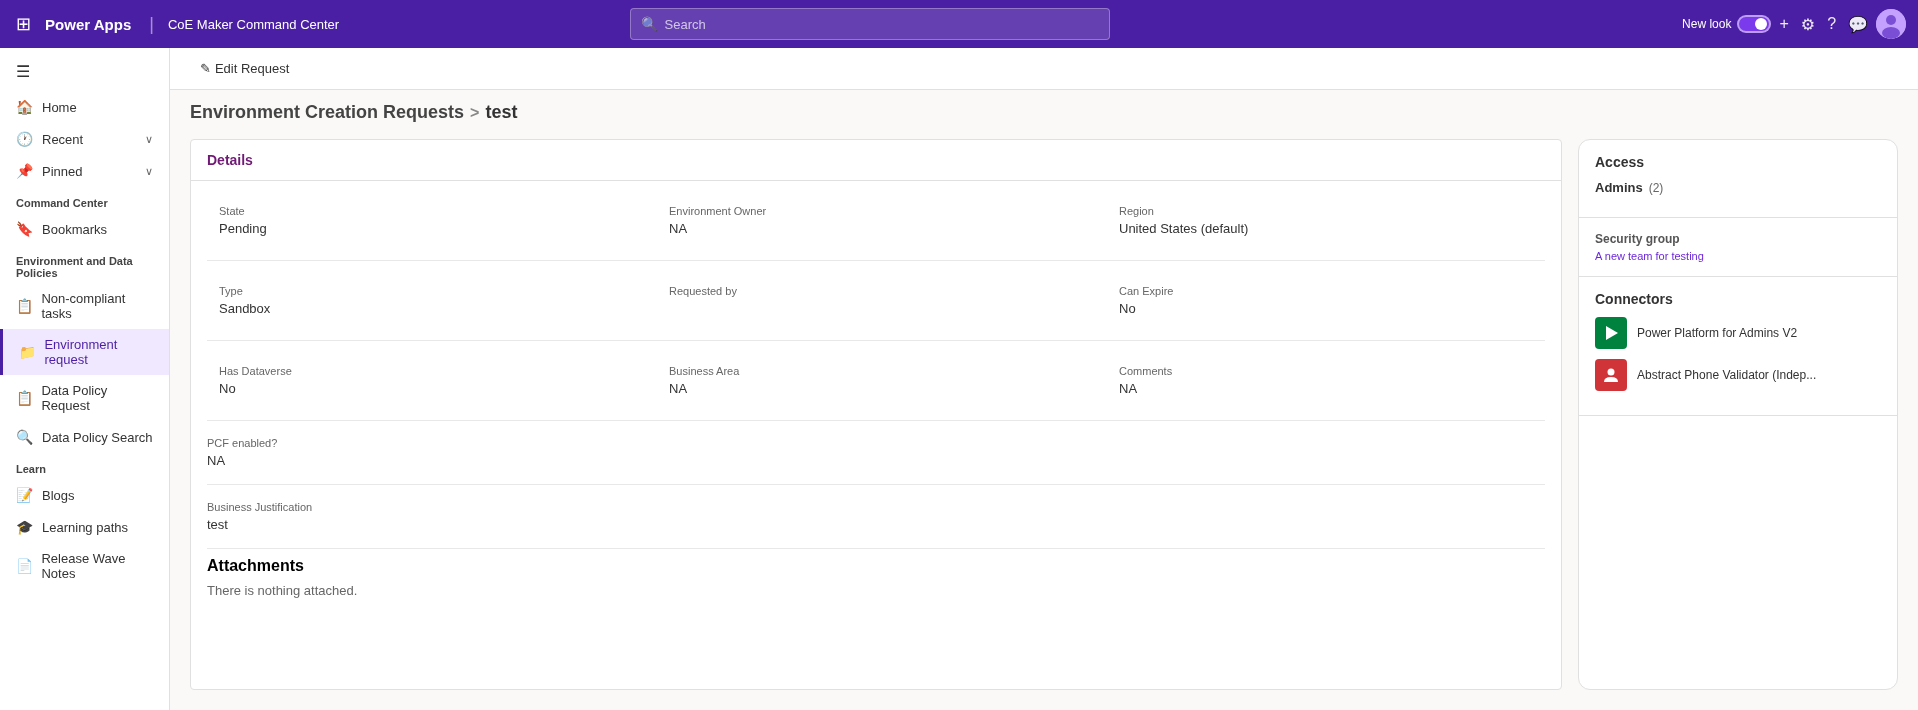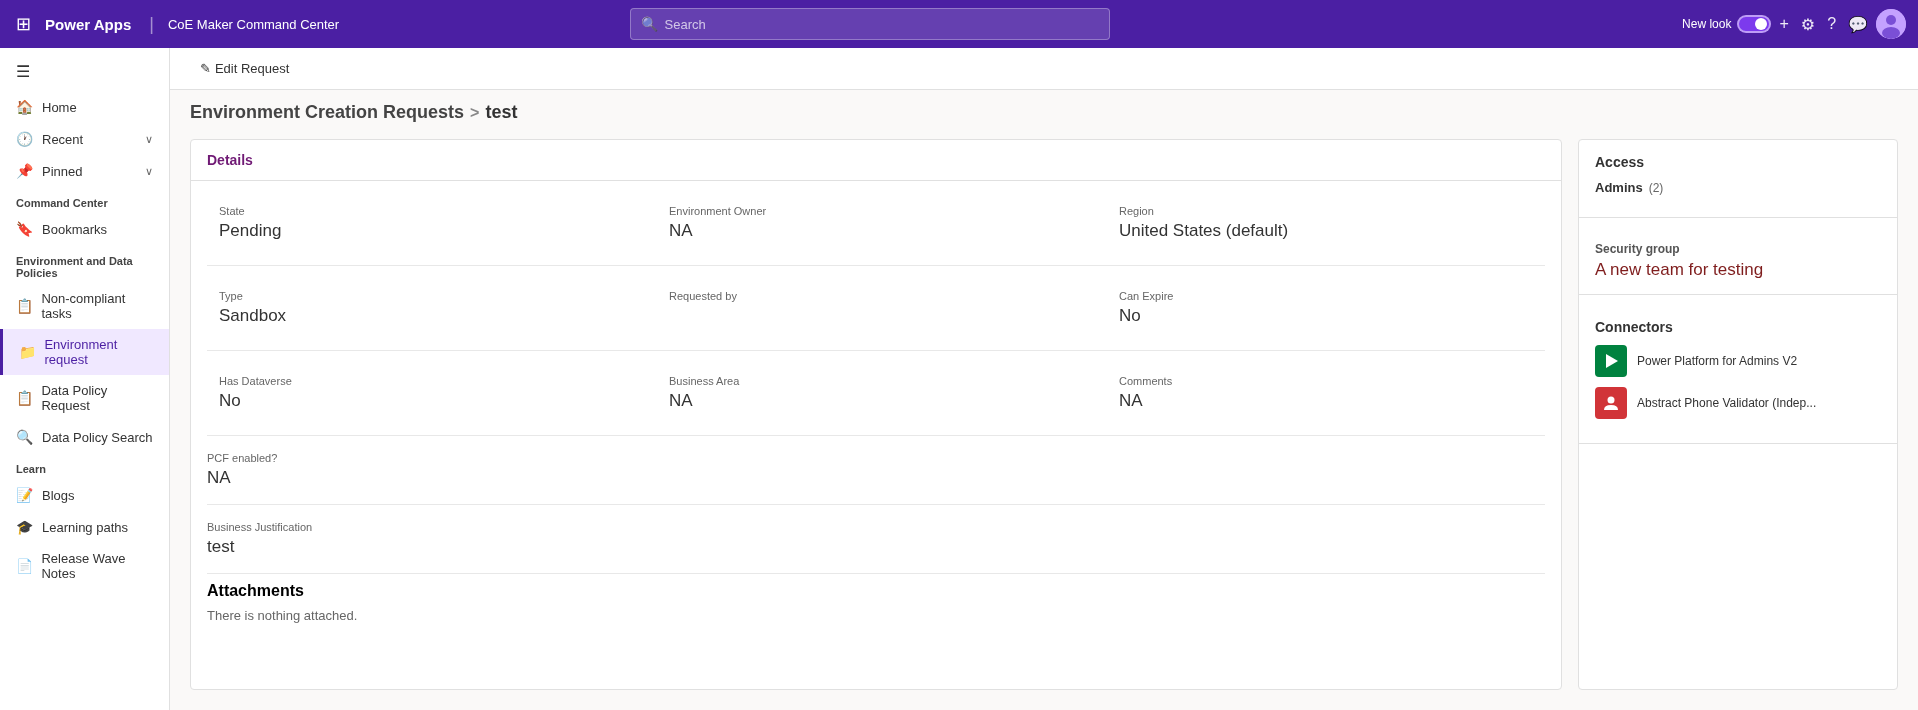--- a/index.html
+++ b/index.html
@@ -254,21 +254,21 @@
     .detail-field {
       padding: 8px 12px;
     }
     .detail-label {
       font-size: 11px;
       color: #666;
       margin-bottom: 4px;
       font-weight: 400;
     }
     .detail-value {
-      font-size: 17px;
+      font-size: 13px;
       color: #333;
       font-weight: 400;
     }
 
     .pcf-section {
       border-bottom: 1px solid #e8e8e8;
       padding-bottom: 16px;
       margin-bottom: 16px;
     }
     .business-justification-section {
@@ -287,24 +287,24 @@
       color: #666;
       font-size: 13px;
     }
 
     
     .side-panel {
       width: 320px;
       flex-shrink: 0;
       display: flex;
       flex-direction: column;
-      gap: 10px;
+      gap: 0;
       background: white;
       border: 1px solid #e0e0e0;
-      border-radius: 4px;
+      border-radius: 12px;
       overflow-y: auto;
     }
 
     .panel-section {
       padding: 14px 16px;
       border-bottom: 1px solid #e0e0e0;
     }
     .panel-section-title {
       font-size: 14px;
       font-weight: 600;
@@ -344,22 +344,22 @@
     .av-purple { background: #5c2d91; }
     .av-teal { background: #00b7c3; }
 
     .security-group-label {
       font-size: 12px;
       color: #555;
       font-weight: 600;
       margin-bottom: 4px;
     }
     .security-group-value {
-      font-size: 17px;
-      color: #7f1d1d;
+      font-size: 11px;
+      color: #6d28d9;
     }
 
     .connector-item {
       display: flex;
       align-items: center;
       gap: 10px;
       margin-bottom: 10px;
     }
     .connector-icon {
       width: 32px;

